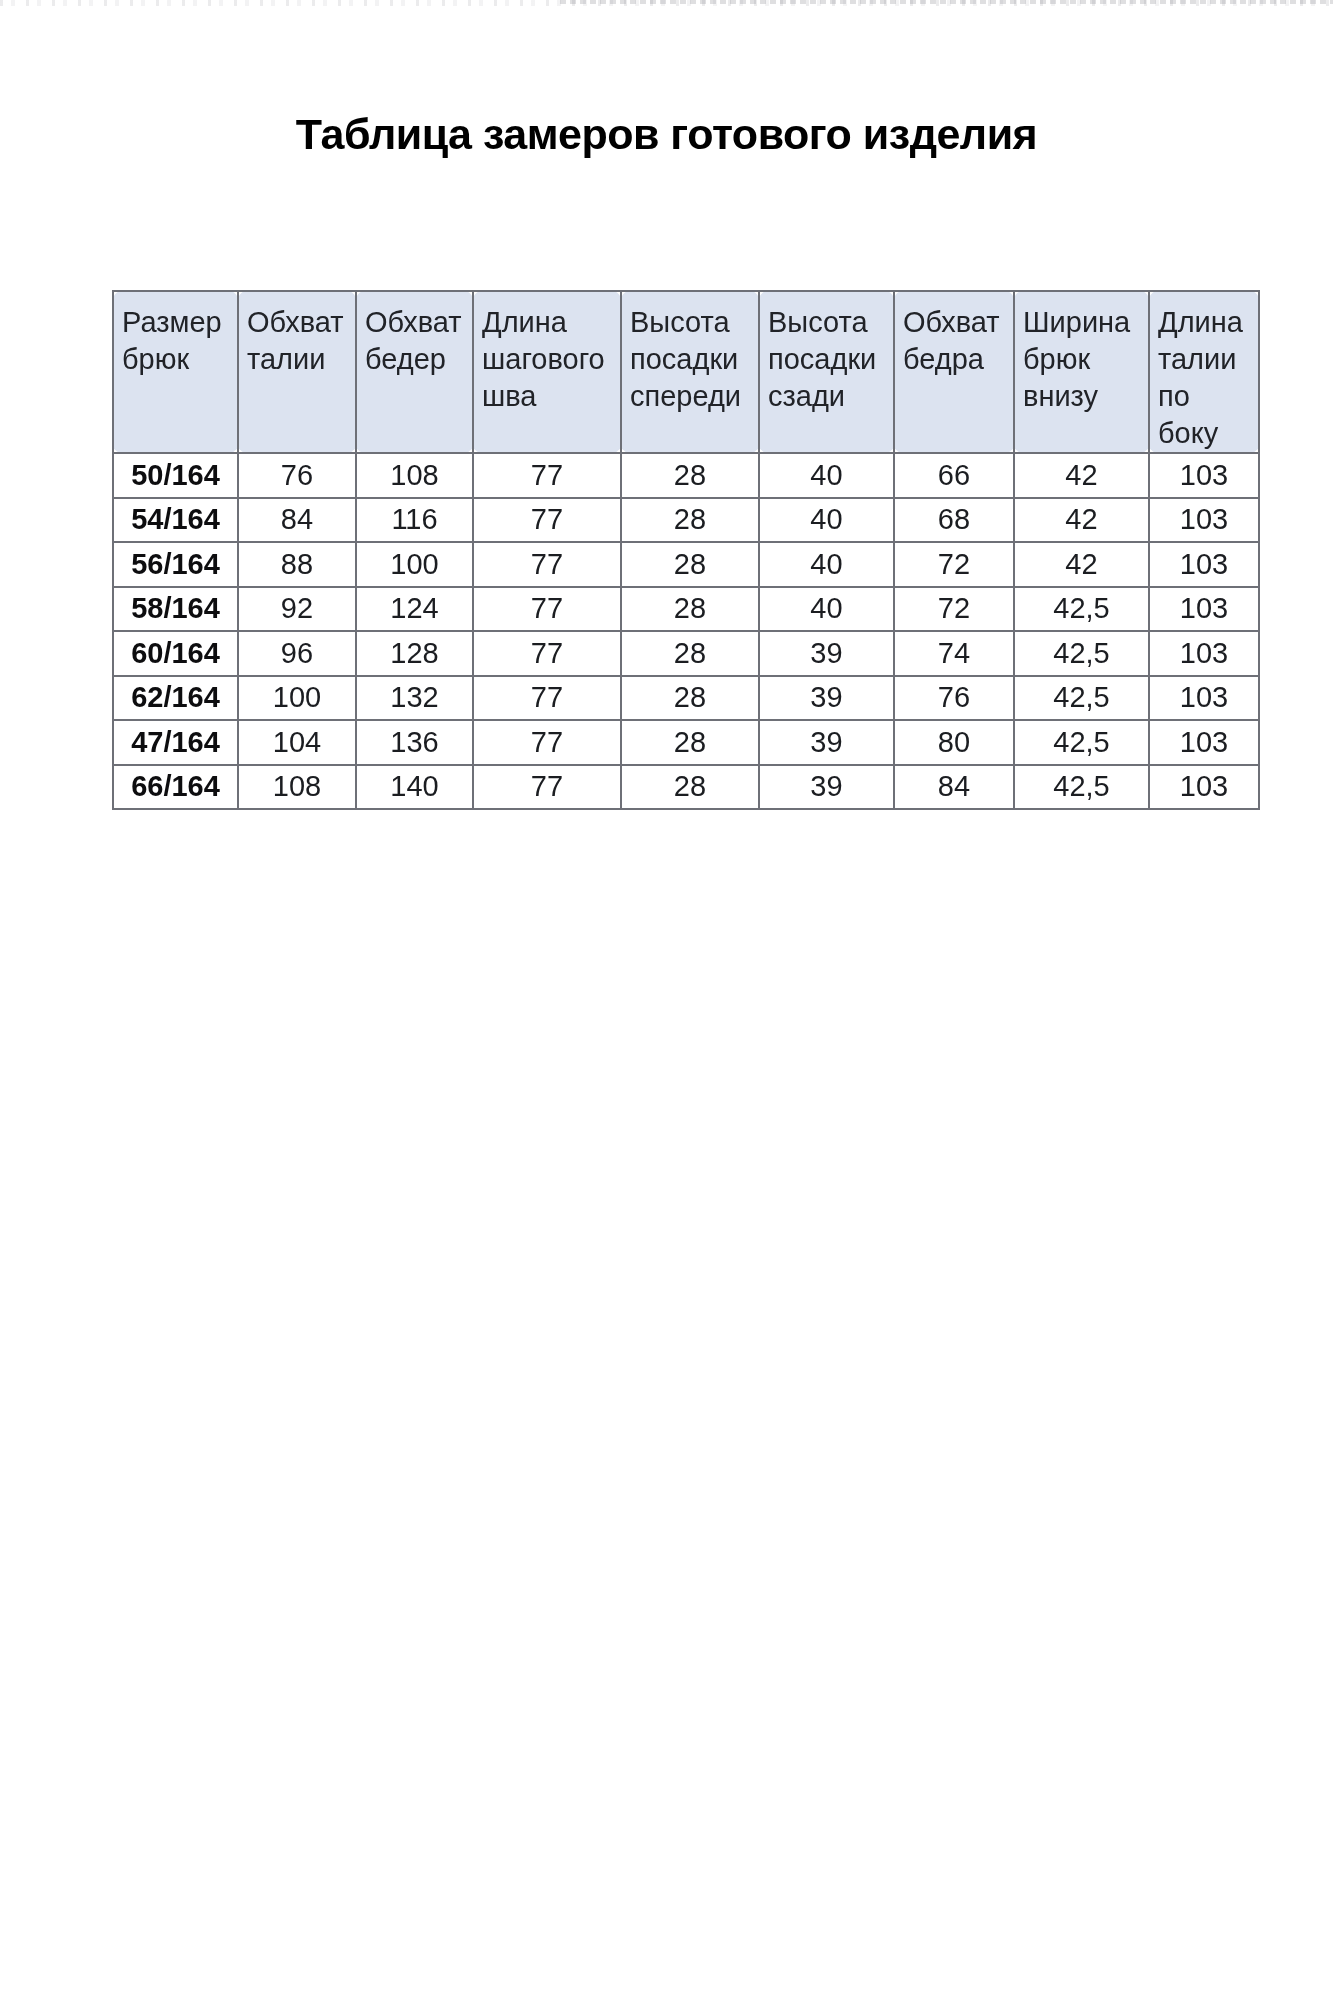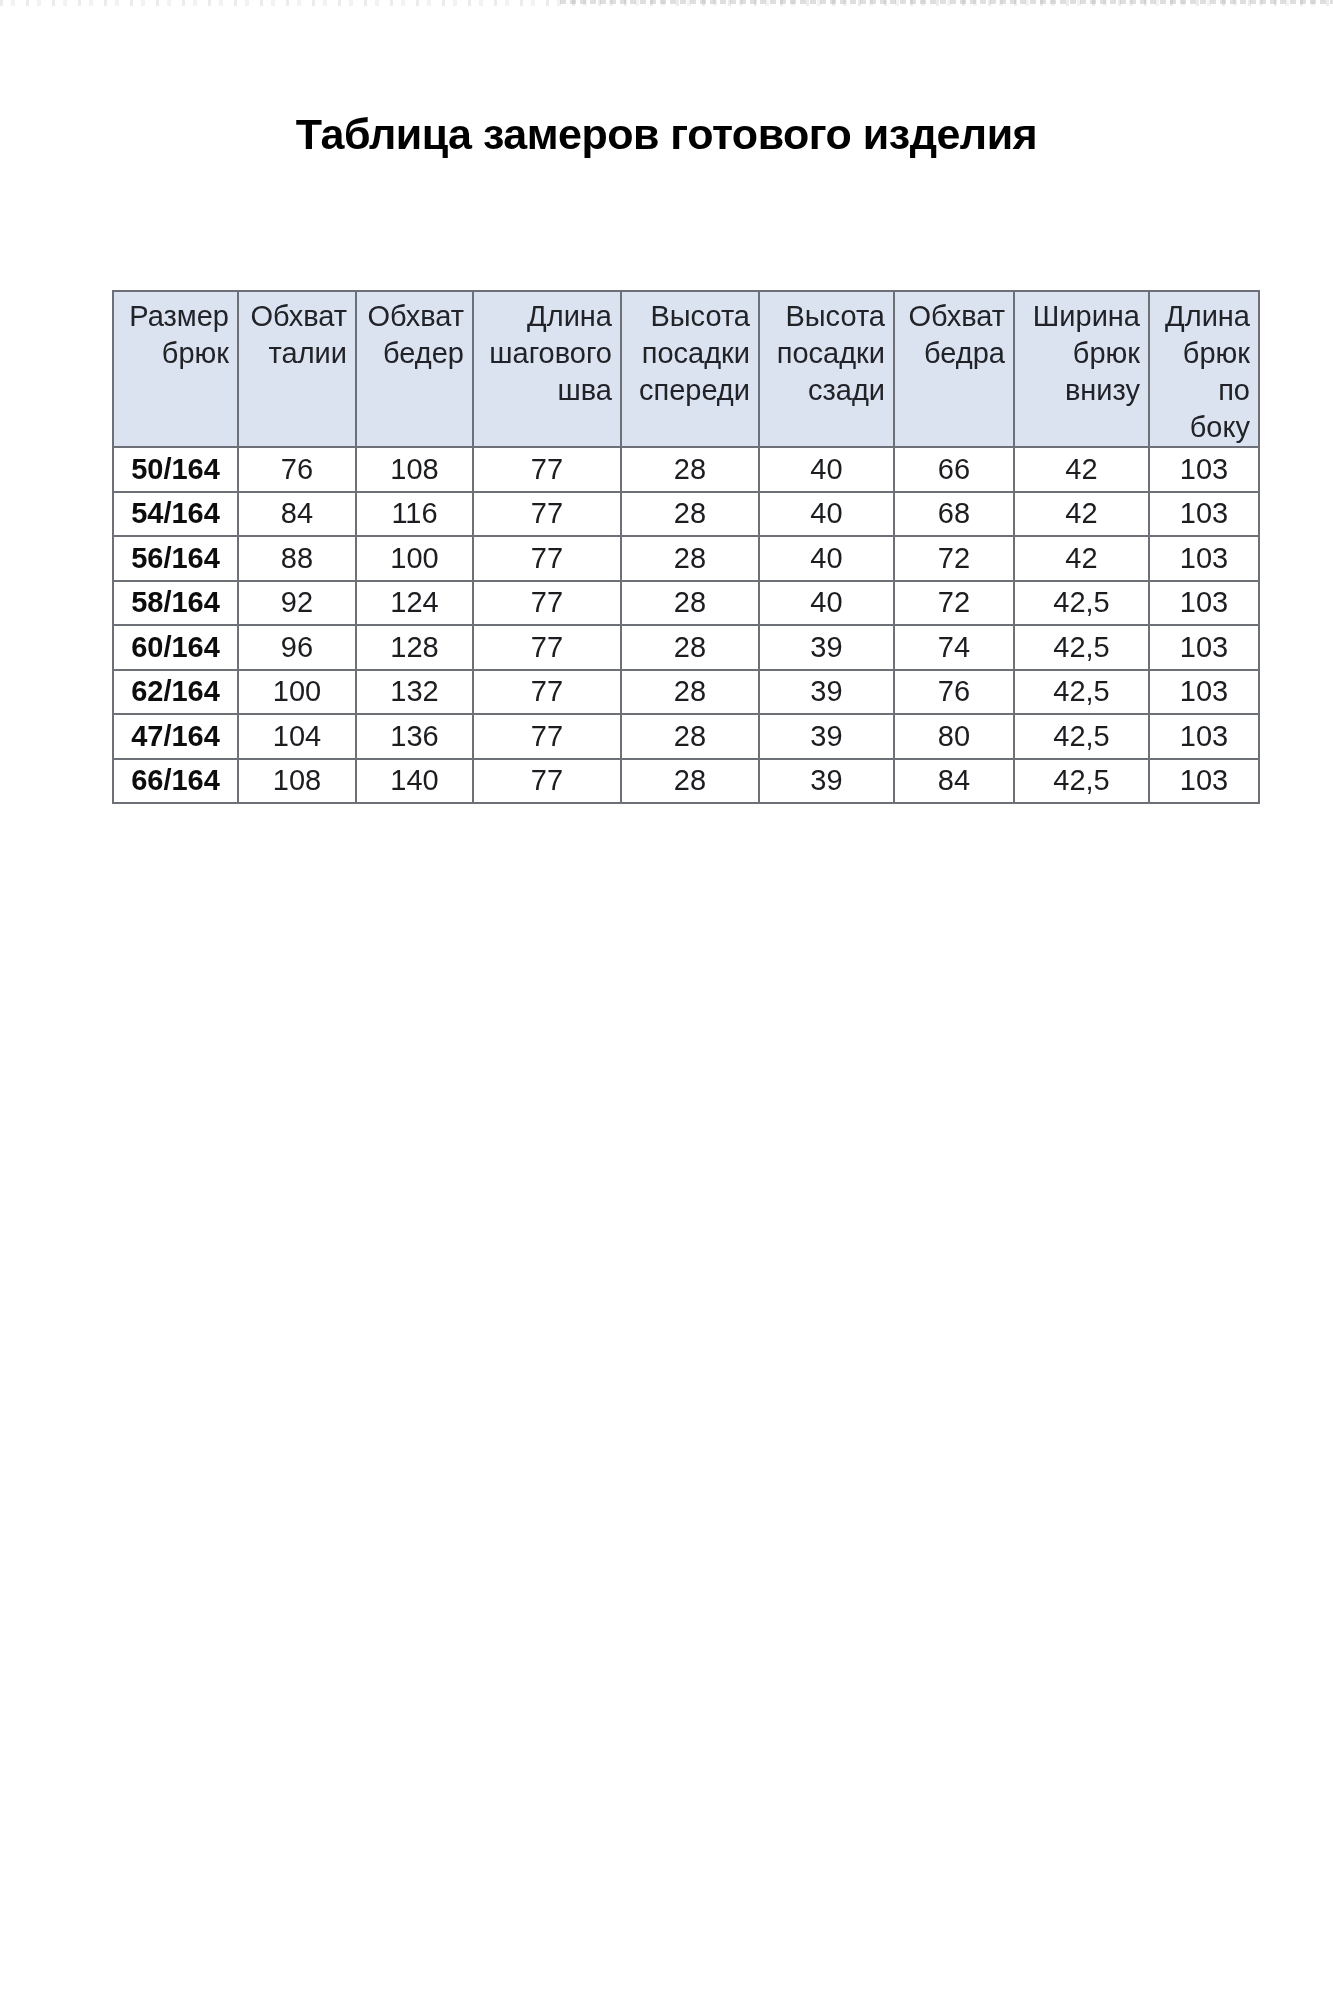--- a/index.html
+++ b/index.html
@@ -50,25 +50,26 @@
   .size-table td{
     border:2px solid var(--border-color);
     box-sizing:border-box;
     overflow:hidden;
   }
   .size-table thead th{
     background:var(--header-bg);
     font-weight:400;
     font-size:29px;
     line-height:37px;
-    text-align:right;
+    text-align:left;
     vertical-align:top;
-    padding:6px 8px 0 8px;
+    padding:12px 8px 0 8px;
     height:152px;
     color:#212328;
+    border-radius:9px;
   }
   .size-table tbody td{
     height:44.5px;
     font-size:29px;
     text-align:center;
     vertical-align:middle;
     padding:0 4px;
     background:#ffffff;
   }
   .size-table tbody td:first-child{
@@ -98,21 +99,21 @@
   <thead>
     <tr id="header-row">
         <th>Размер брюк</th>
         <th>Обхват талии</th>
         <th>Обхват бедер</th>
         <th>Длина шагового шва</th>
         <th>Высота посадки спереди</th>
         <th>Высота посадки сзади</th>
         <th>Обхват бедра</th>
         <th>Ширина брюк внизу</th>
-        <th>Длина брюк по боку</th>
+        <th>Длина талии по боку</th>
       </tr>
   </thead>
   <tbody id="table-body">
       <tr>
         <td>50/164</td>
         <td>76</td>
         <td>108</td>
         <td>77</td>
         <td>28</td>
         <td>40</td>

